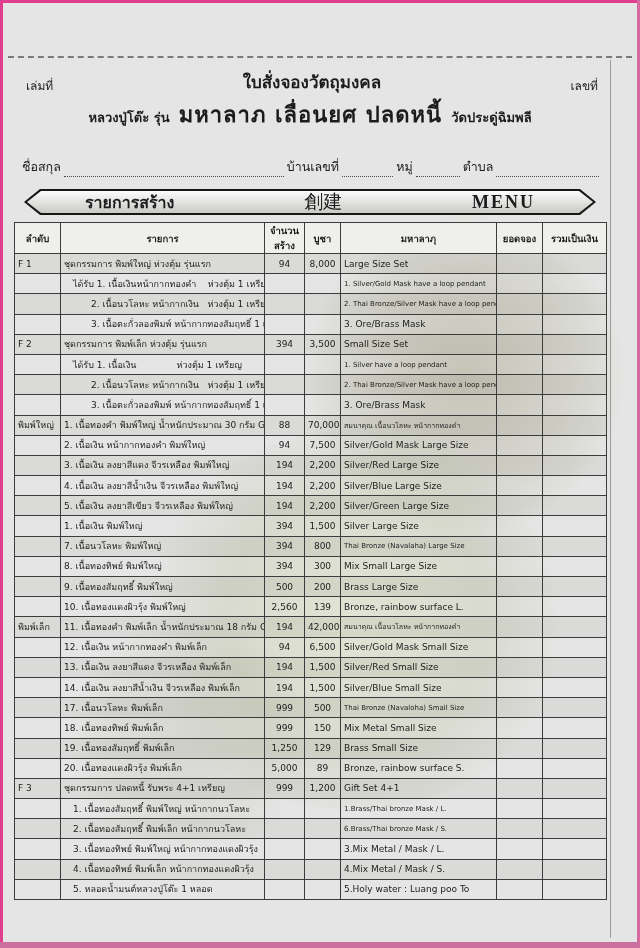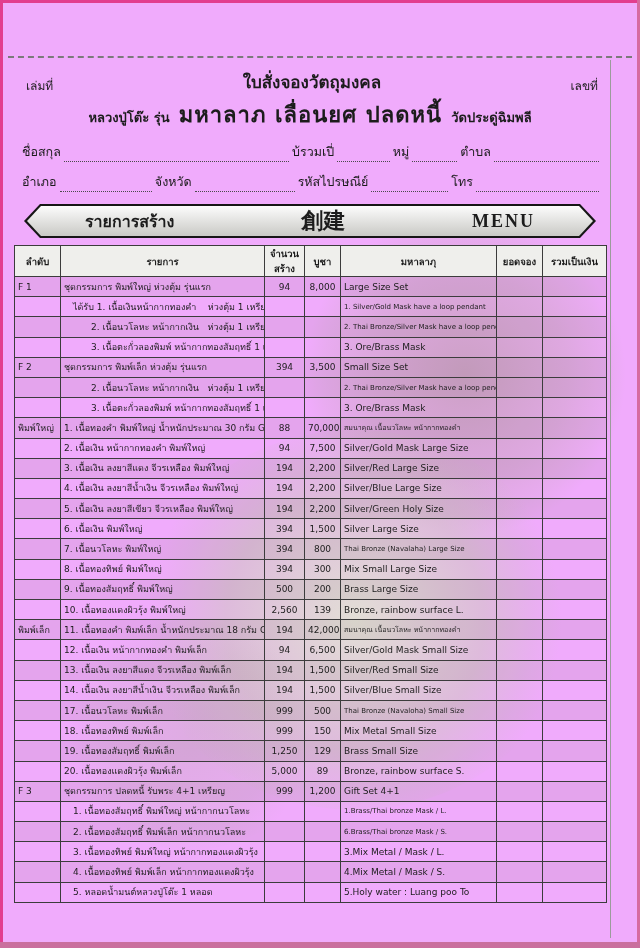--- a/index.html
+++ b/index.html
@@ -1,16 +1,16 @@
 <!DOCTYPE html>
 <html><head>
 <meta charset="utf-8">
 <style>
   html,body{margin:0;padding:0;}
-  .page{position:relative;width:640px;height:948px;background:#f0abfc;overflow:hidden;
+  .page{position:relative;width:640px;height:948px;background:#e5e5e5;overflow:hidden;
         font-family:"DejaVu Sans","Liberation Sans",sans-serif;color:#1c1c1c;}
   
   .frame-top{position:absolute;top:0;left:0;right:0;height:3px;background:#e23e8e;z-index:5;}
   .frame-left{position:absolute;top:0;left:0;bottom:0;width:3px;background:#e23e8e;z-index:5;}
   .frame-right{position:absolute;top:0;right:0;bottom:0;width:3px;background:#d66ba0;z-index:5;}
   .frame-bottom{position:absolute;bottom:0;left:0;right:0;height:6px;background:#ca6f9e;z-index:5;}
   .cutline{position:absolute;top:56px;left:8px;right:8px;border-top:2px dashed #7a7a7a;z-index:4;}
   .sheet-edge{position:absolute;left:610px;top:60px;bottom:10px;width:1px;background:#9b9b9b;z-index:4;}
   
   .wm{position:absolute;border-radius:50%;z-index:0;}
@@ -23,32 +23,32 @@
 
   .content{position:absolute;left:12px;top:60px;width:596px;z-index:2;}
 
   
   .hdr-row1{display:flex;justify-content:space-between;align-items:flex-end;padding:8px 10px 0 14px;}
   .small-lbl{font-size:12px;}
   .form-title{font-size:17px;font-weight:bold;}
   .hdr-row2{text-align:center;margin-top:2px;white-space:nowrap;}
   .sub-pre,.sub-suf{font-size:13px;font-weight:bold;text-align:center;}
   .sub-main{font-size:22px;font-weight:bold;letter-spacing:1px;padding:0 4px;}
-  .fields{display:flex;align-items:flex-end;font-size:12.5px;padding:0 6px 0 10px;margin-top:12px;height:18px;}
+  .fields{display:flex;align-items:flex-end;font-size:12.5px;padding:0 6px 0 10px;margin-top:27px;height:18px;}
   .dots{border-bottom:1.5px dotted #4a4a4a;margin:0 3px;height:14px;}
   
-  .banner{position:relative;height:34px;margin:12px 12px 0 12px;}
+  .banner{position:relative;height:26px;margin:12px 12px 0 12px;}
   .banner-outer{position:absolute;inset:0;background:#161616;
      clip-path:polygon(0 50%,16px 0,calc(100% - 16px) 0,100% 50%,calc(100% - 16px) 100%,16px 100%);}
   .banner-inner{position:absolute;left:3px;right:3px;top:2px;bottom:2px;
      background:linear-gradient(#fcfcfc,#c9c9c5);
      clip-path:polygon(0 50%,14px 0,calc(100% - 14px) 0,100% 50%,calc(100% - 14px) 100%,14px 100%);
      display:flex;align-items:center;justify-content:space-between;padding:0 58px;}
   .banner-th{font-size:16px;font-weight:bold;}
-  .banner-cjk{font-size:22px;font-weight:bold;}
+  .banner-cjk{font-size:19px;font-weight:normal;}
   .banner-en{font-size:18px;font-weight:bold;letter-spacing:2px;
      font-family:"Liberation Serif","DejaVu Serif",serif;}
 
   
   table.order{width:592px;margin:7px 0 0 2px;border-collapse:collapse;table-layout:fixed;background:transparent;}
   table.order th,table.order td{border:1px solid #3c3c3c;overflow:hidden;}
   table.order th{height:22px;font-size:9.5px;font-weight:bold;background:#efefec;padding:0 1px;}
   th.th-sm{font-size:8px;}
   table.order td{height:19.2px;font-size:9px;padding:0 3px;white-space:nowrap;}
   td.c-sec{text-align:left;font-size:8.5px;padding:0 1px;}
@@ -84,36 +84,26 @@
 
     <div class="hdr-row2">
       <span class="sub-pre">หลวงปู่โต๊ะ รุ่น</span>
       <span class="sub-main">มหาลาภ เลื่อนยศ ปลดหนี้</span>
       <span class="sub-suf">วัดประดู่ฉิมพลี</span>
     </div>
 
     <div class="fields">
         <span>ชื่อสกุล</span>
         <span class="dots" style="flex-grow: 30;"></span>
-        <span>บ้รวมเปี่</span>
+        <span>บ้านเลขที่</span>
         <span class="dots" style="flex-grow: 7;"></span>
         <span>หมู่</span>
         <span class="dots" style="flex-grow: 6;"></span>
         <span>ตำบล</span>
         <span class="dots" style="flex-grow: 14;"></span>
-      </div>
-    <div class="fields">
-        <span>อำเภอ</span>
-        <span class="dots" style="flex-grow: 12;"></span>
-        <span>จังหวัด</span>
-        <span class="dots" style="flex-grow: 13;"></span>
-        <span>รหัสไปรษณีย์</span>
-        <span class="dots" style="flex-grow: 10;"></span>
-        <span>โทร</span>
-        <span class="dots" style="flex-grow: 16;"></span>
       </div>
 
     <div class="banner">
       <div class="banner-outer"></div>
       <div class="banner-inner">
         <span class="banner-th">รายการสร้าง</span>
         <span class="banner-cjk">創建</span>
         <span class="banner-en">MENU</span>
       </div>
     </div>
@@ -178,20 +168,29 @@
           </tr>
           <tr class="shade">
             <td class="c-sec">F 2</td>
             <td class="c-name">ชุดกรรมการ พิมพ์เล็ก ห่วงตุ้ม รุ่นแรก</td>
             <td class="c-qty">394</td>
             <td class="c-price">3,500</td>
             <td class="c-note">Small Size Set</td>
             <td class="c-book"></td>
             <td class="c-amt"></td>
           </tr>
+          <tr>
+            <td class="c-sec"></td>
+            <td class="c-name ind1">ได้รับ  1. เนื้อเงิน&nbsp;&nbsp;&nbsp;&nbsp;&nbsp;&nbsp;&nbsp;&nbsp;&nbsp;&nbsp;&nbsp;&nbsp;&nbsp;&nbsp;ห่วงตุ้ม 1 เหรียญ</td>
+            <td class="c-qty"></td>
+            <td class="c-price"></td>
+            <td class="c-note sm">1. Silver have a loop pendant</td>
+            <td class="c-book"></td>
+            <td class="c-amt"></td>
+          </tr>
           <tr class="shade">
             <td class="c-sec"></td>
             <td class="c-name ind2">2. เนื้อนวโลหะ หน้ากากเงิน&nbsp;&nbsp; ห่วงตุ้ม 1 เหรียญ</td>
             <td class="c-qty"></td>
             <td class="c-price"></td>
             <td class="c-note sm">2. Thai Bronze/Silver Mask have a loop pendant</td>
             <td class="c-book"></td>
             <td class="c-amt"></td>
           </tr>
           <tr>
@@ -237,27 +236,27 @@
             <td class="c-price">2,200</td>
             <td class="c-note">Silver/Blue Large Size</td>
             <td class="c-book"></td>
             <td class="c-amt"></td>
           </tr>
           <tr class="shade">
             <td class="c-sec"></td>
             <td class="c-name">5. เนื้อเงิน ลงยาสีเขียว จีวรเหลือง พิมพ์ใหญ่</td>
             <td class="c-qty">194</td>
             <td class="c-price">2,200</td>
-            <td class="c-note">Silver/Green Holy Size</td>
-            <td class="c-book"></td>
-            <td class="c-amt"></td>
-          </tr>
-          <tr>
-            <td class="c-sec"></td>
-            <td class="c-name">6. เนื้อเงิน พิมพ์ใหญ่</td>
+            <td class="c-note">Silver/Green Large Size</td>
+            <td class="c-book"></td>
+            <td class="c-amt"></td>
+          </tr>
+          <tr>
+            <td class="c-sec"></td>
+            <td class="c-name">1. เนื้อเงิน พิมพ์ใหญ่</td>
             <td class="c-qty">394</td>
             <td class="c-price">1,500</td>
             <td class="c-note">Silver Large Size</td>
             <td class="c-book"></td>
             <td class="c-amt"></td>
           </tr>
           <tr class="shade">
             <td class="c-sec"></td>
             <td class="c-name">7. เนื้อนวโลหะ พิมพ์ใหญ่</td>
             <td class="c-qty">394</td>

